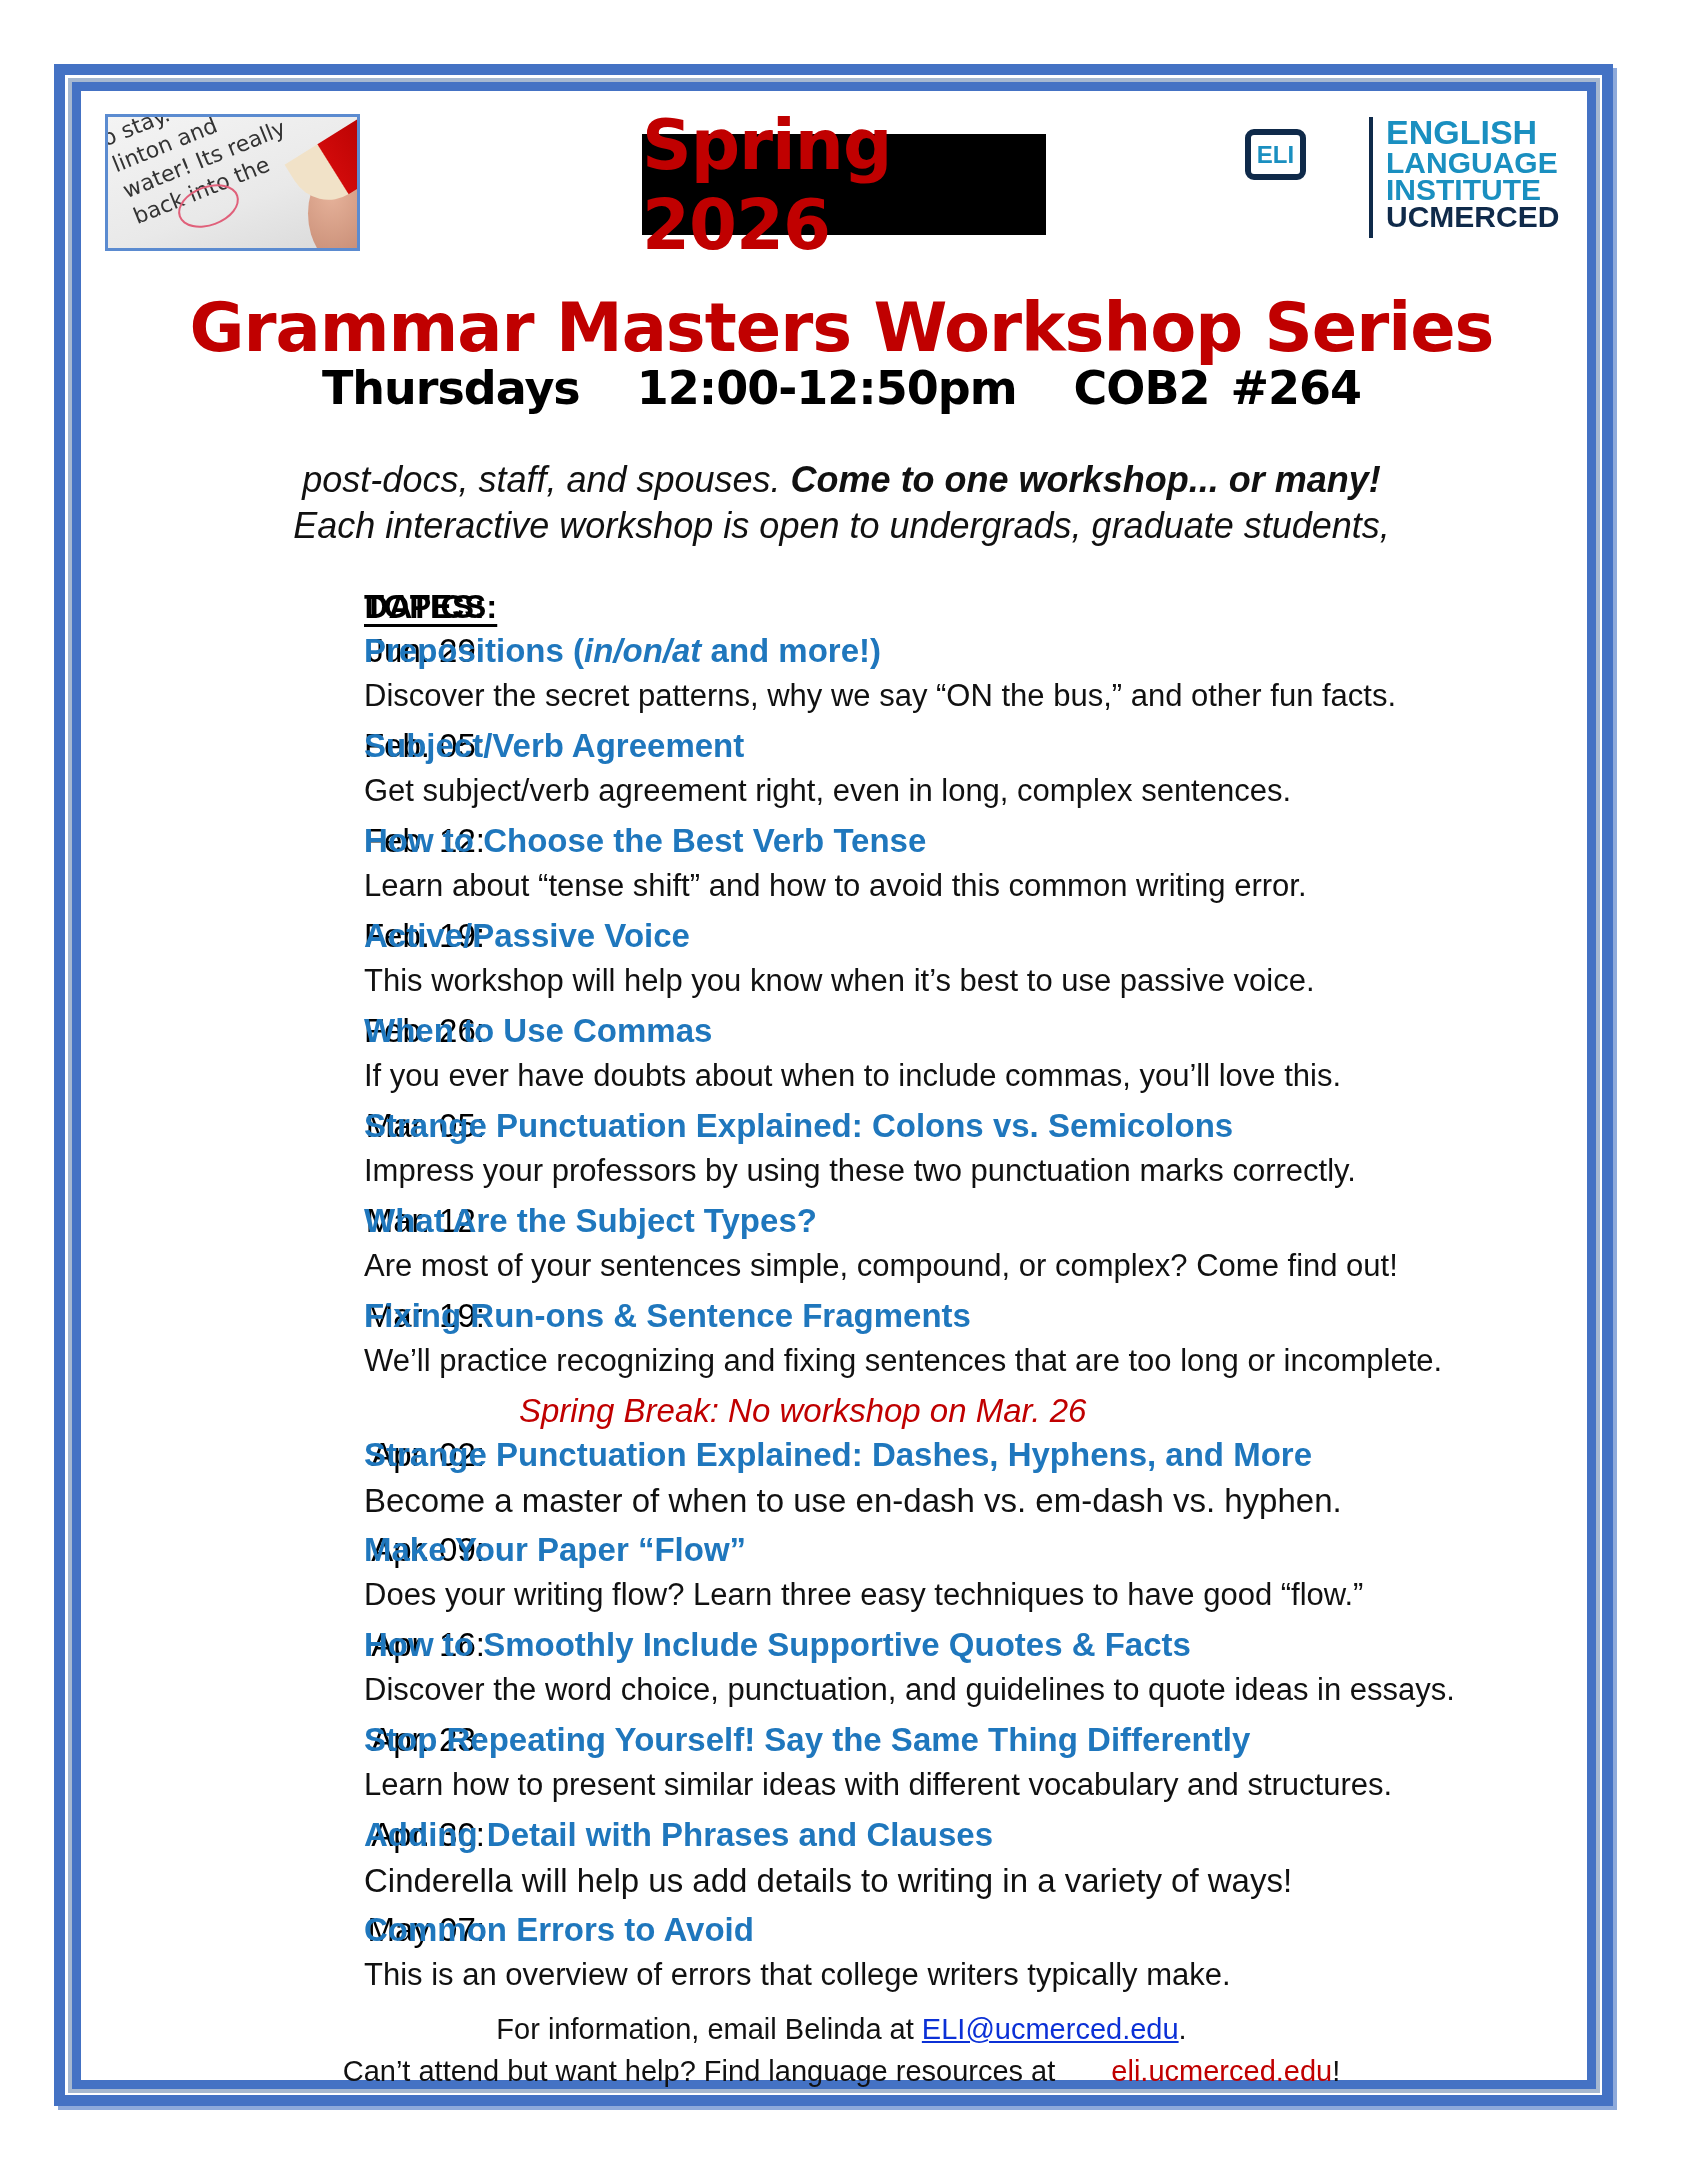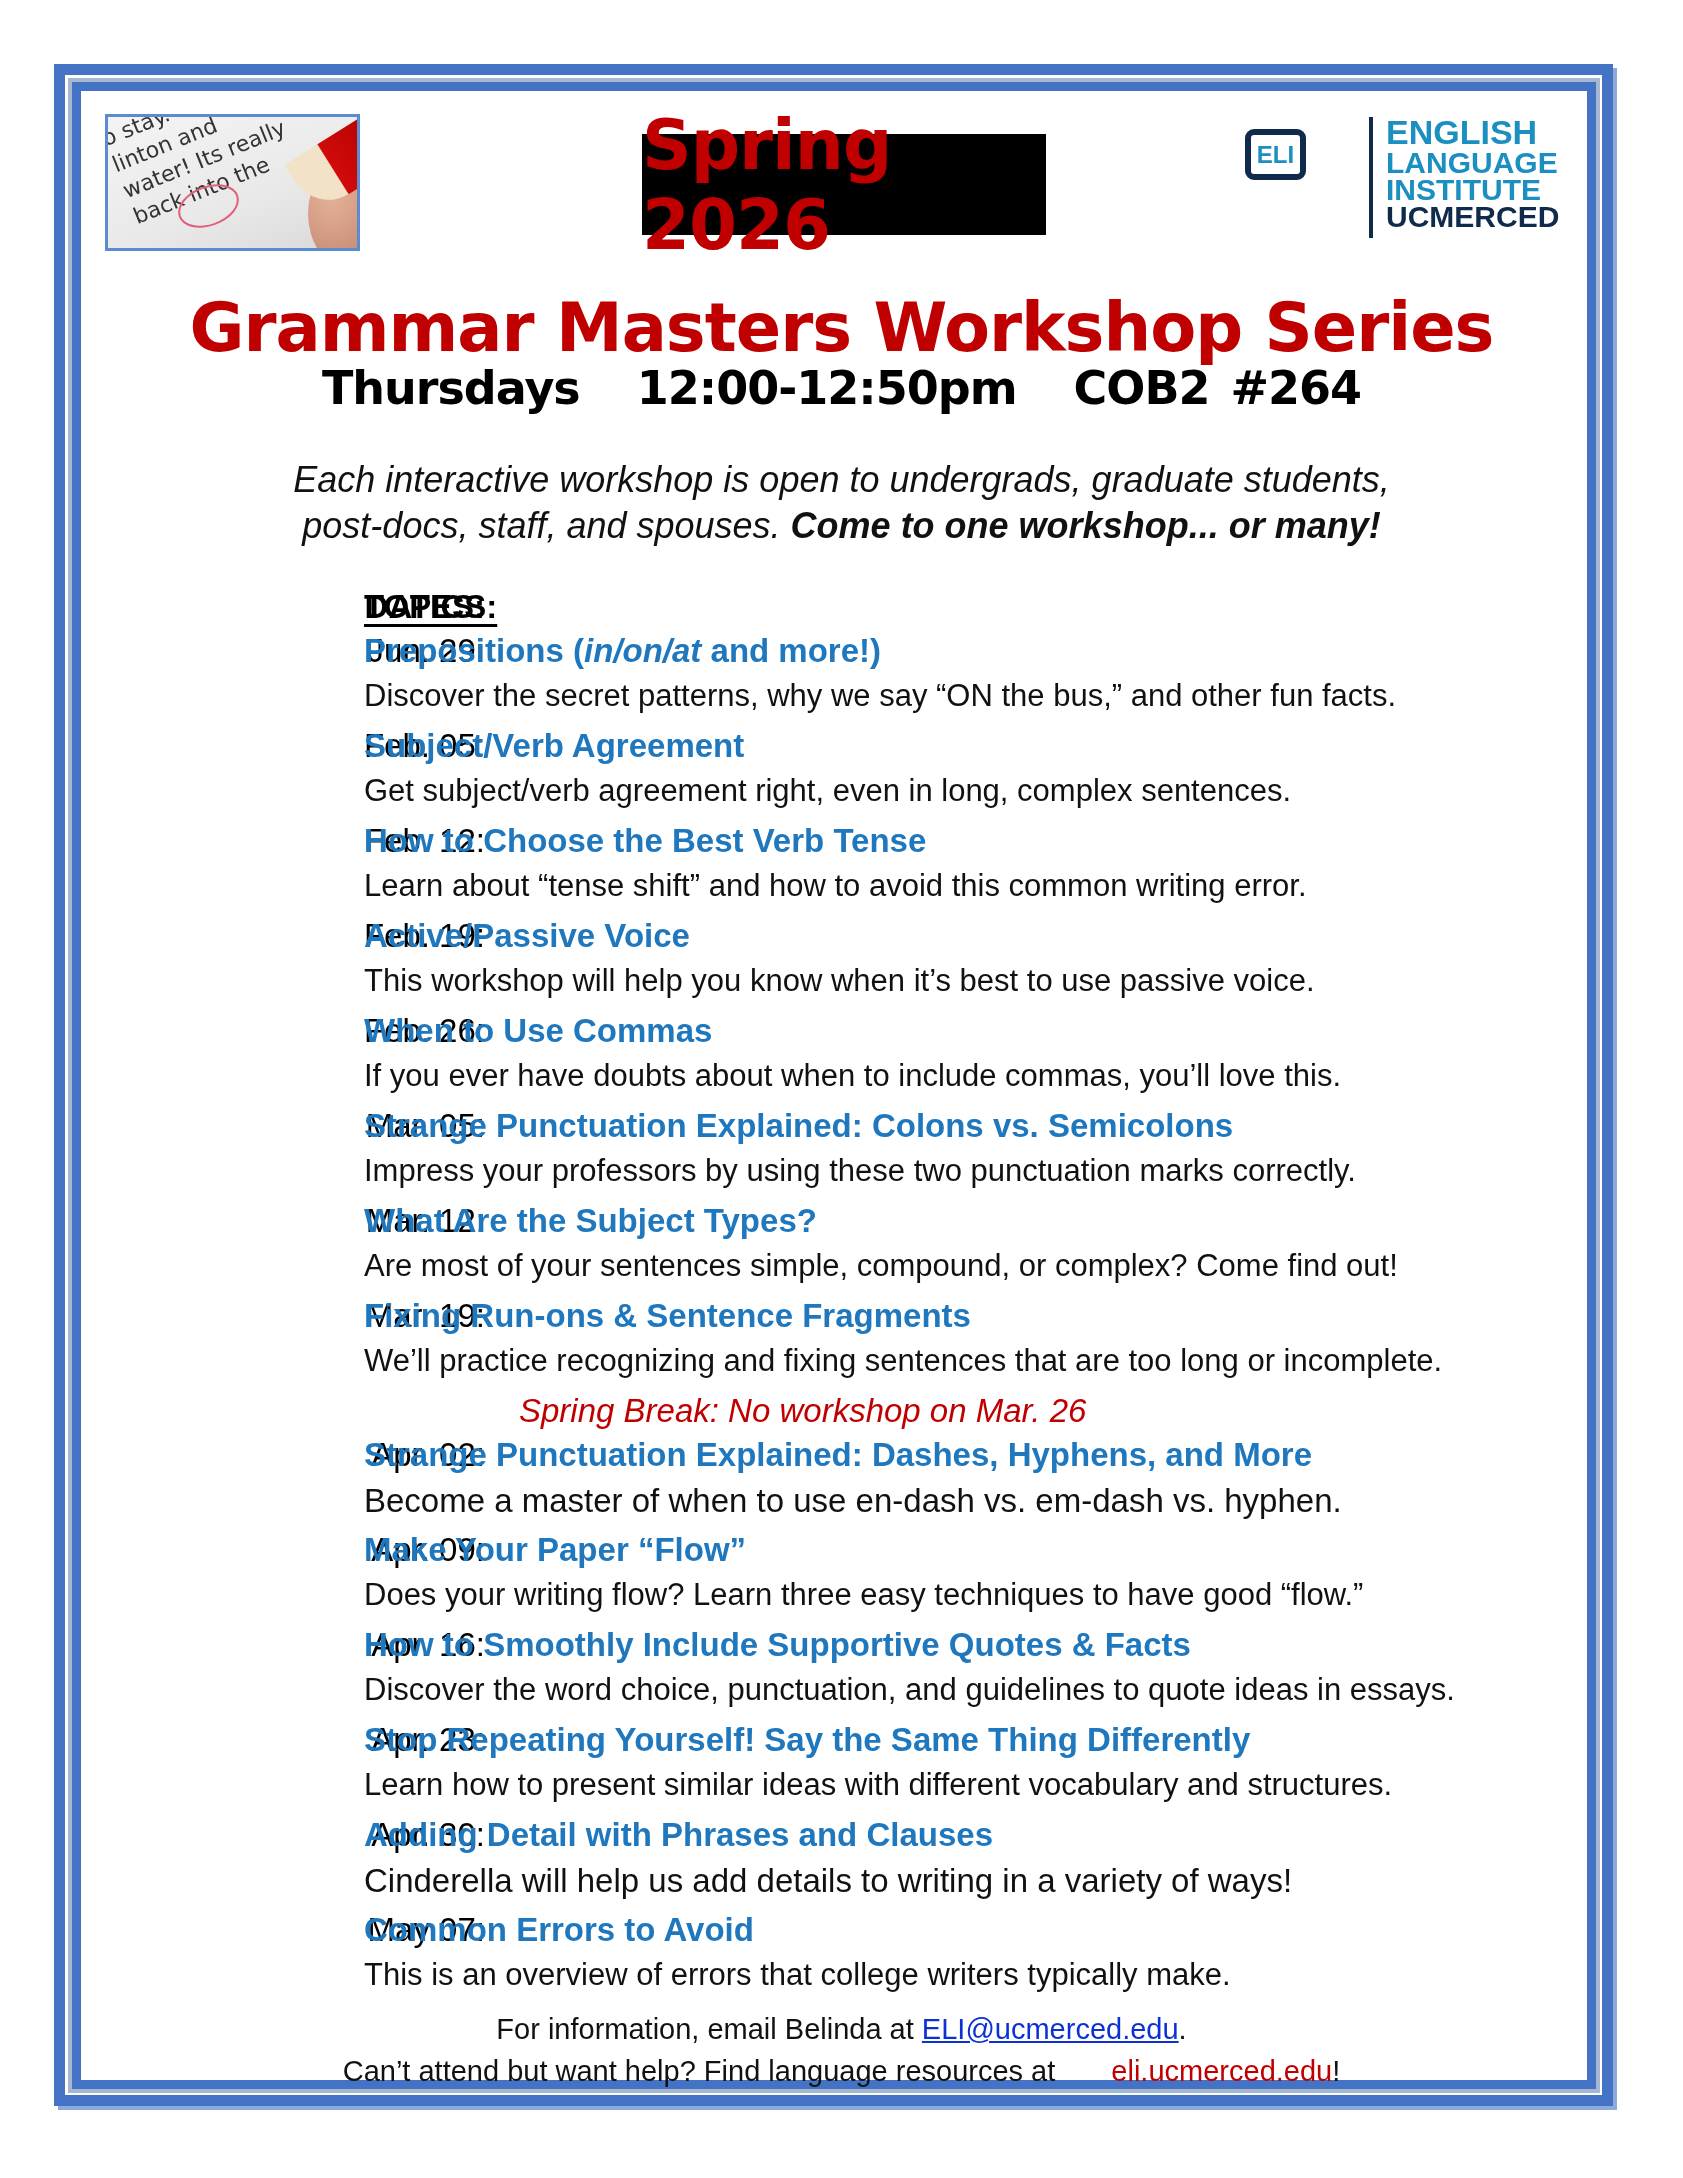--- a/index.html
+++ b/index.html
@@ -106,22 +106,22 @@
 
 <div class="title">Grammar Masters Workshop Series</div>
 
 <div class="subtitle">
   <span>Thursdays</span>
   <span>12:00-12:50pm</span>
   <span>COB2 #264</span>
 </div>
 
 <div class="intro">
+  <div><span>post-docs, staff, and spouses.</span> <b>Come to one workshop... or many!</b></div>
   <div>Each interactive workshop is open to undergrads, graduate students,</div>
-  <div><span>post-docs, staff, and spouses.</span> <b>Come to one workshop... or many!</b></div>
 </div>
 
 <div class="schedule">
   <div class="hdr">
     <span class="dates-h">DATES:</span>
     <span class="topics-h">TOPICS:</span>
   </div>
 
   <div class="row">
     <span class="date">Jun. 29:</span>

